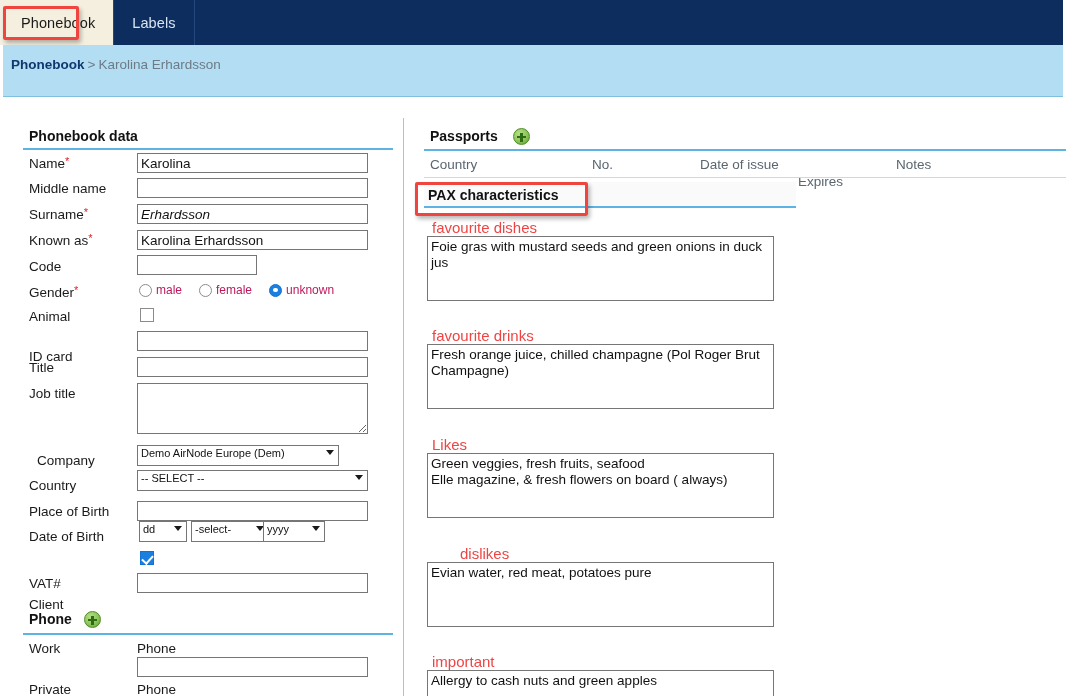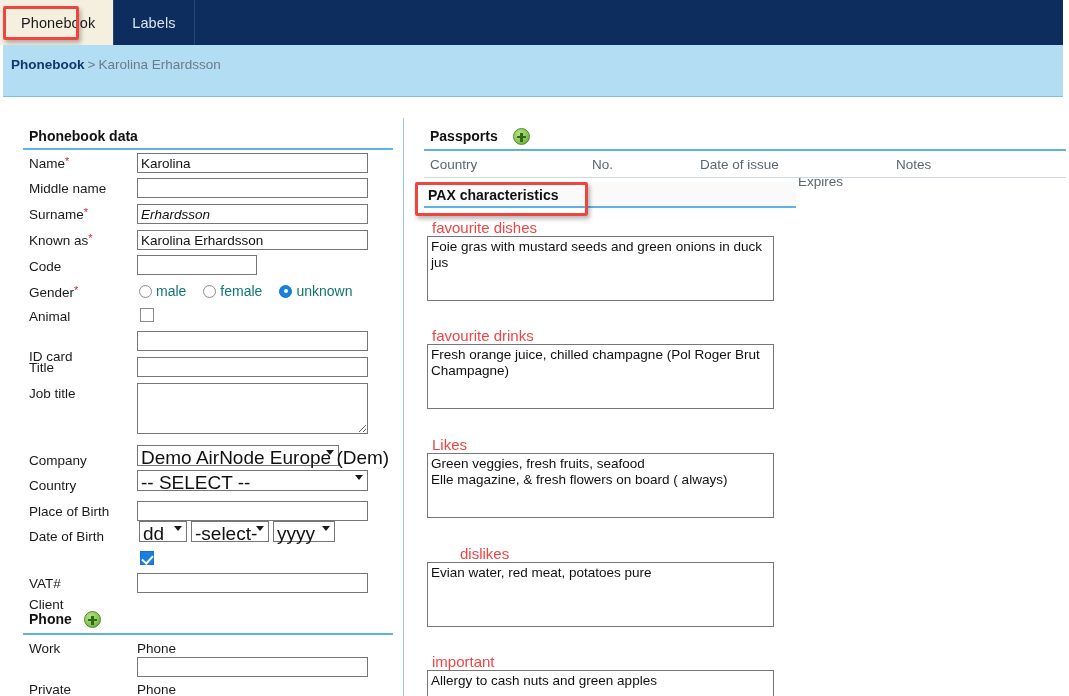--- a/index.html
+++ b/index.html
@@ -91,34 +91,34 @@
     color:#111;padding:0 2px;outline:none;
     -webkit-appearance:none;appearance:none;
   }
   .selwrap{position:absolute;}
   .selwrap .caret{
     position:absolute;right:5px;top:5px;width:0;height:0;pointer-events:none;
     border-left:4.5px solid transparent;border-right:4.5px solid transparent;
     border-top:5.5px solid #1a1a1a;
   }
   .seltext{
-    position:absolute;left:4px;top:2px;font-size:19px;color:#111;white-space:nowrap;
+    position:absolute;left:4px;top:2px;font-size:11px;color:#111;white-space:nowrap;
   }
 
   .radiogrp{position:absolute;display:flex;align-items:center;gap:4px;}
   .radio{
     width:13px;height:13px;border-radius:50%;border:1px solid #8b8b8b;background:#fff;
     box-sizing:border-box;display:inline-block;cursor:pointer;position:relative;
   }
   .radio.on{border:1px solid #1176d6;background:#1b7fe0;}
   .radio.on:after{
     content:"";position:absolute;left:3.2px;top:3.2px;width:4.6px;height:4.6px;
     border-radius:50%;background:#fff;
   }
-  .rlbl{font-size:14px;color:#0f766e;margin-right:13px;cursor:pointer;}
+  .rlbl{font-size:12px;color:#be185d;margin-right:13px;cursor:pointer;}
 
   .cbox{
     position:absolute;width:14px;height:14px;box-sizing:border-box;
     border:1px solid #8b8b8b;background:#fff;cursor:pointer;
   }
   .cbox.on{background:#1b7fe0;border-color:#1273d4;}
   .cbox.on:after{
     content:"";position:absolute;left:3px;top:1px;width:5px;height:9px;
     border:solid #fff;border-width:0 2px 2px 0;transform:rotate(42deg);
   }
@@ -190,21 +190,21 @@
 
     <div class="flabel" style="top:236px;margin-top:15px;">ID card</div>
     <input class="finput" style="left: 134px; top: 233px; width: 231px;" type="text" value="">
 
     <div class="flabel" style="top:262px;">Title</div>
     <input class="finput" style="left: 134px; top: 259px; width: 231px;" type="text" value="">
 
     <div class="flabel" style="top:288px;">Job title</div>
     <textarea class="fta" style="left: 134px; top: 285px; width: 231px; height: 51px; resize: vertical;"></textarea>
 
-    <div class="flabel" style="top:355px;">Company</div>
+    <div class="flabel" style="top:355px;margin-left:8px;">Company</div>
     <div class="selwrap" style="left:134px;top:347px;width:202px;height:21px;">
       <div class="fsel" style="left:0;top:0;width:202px;"></div>
       <div class="seltext">Demo AirNode Europe (Dem)</div>
       <span class="caret"></span>
     </div>
 
     <div class="flabel" style="top:380px;">Country</div>
     <div class="selwrap" style="left:134px;top:372px;width:231px;height:21px;">
       <div class="fsel" style="left:0;top:0;width:231px;"></div>
       <div class="seltext">-- SELECT --</div>
@@ -218,21 +218,21 @@
     <div class="selwrap" style="left:136px;top:423px;width:48px;height:21px;">
       <div class="fsel" style="left:0;top:0;width:48px;"></div>
       <div class="seltext">dd</div>
       <span class="caret"></span>
     </div>
     <div class="selwrap" style="left:188px;top:423px;width:78px;height:21px;">
       <div class="fsel" style="left:0;top:0;width:78px;"></div>
       <div class="seltext">-select-</div>
       <span class="caret"></span>
     </div>
-    <div class="selwrap" style="left:270px;top:423px;width:62px;height:21px;">
+    <div class="selwrap" style="left:260px;top:423px;width:62px;height:21px;">
       <div class="fsel" style="left:0;top:0;width:62px;"></div>
       <div class="seltext">yyyy</div>
       <span class="caret"></span>
     </div>
 
     <div class="flabel" style="top:455px;margin-top:44px;">Client</div>
     <span class="cbox on" style="left:137px;top:453px;"></span>
 
     <div class="flabel" style="top:478px;">VAT#</div>
     <input class="finput" style="left: 134px; top: 475px; width: 231px;" type="text" value="">

